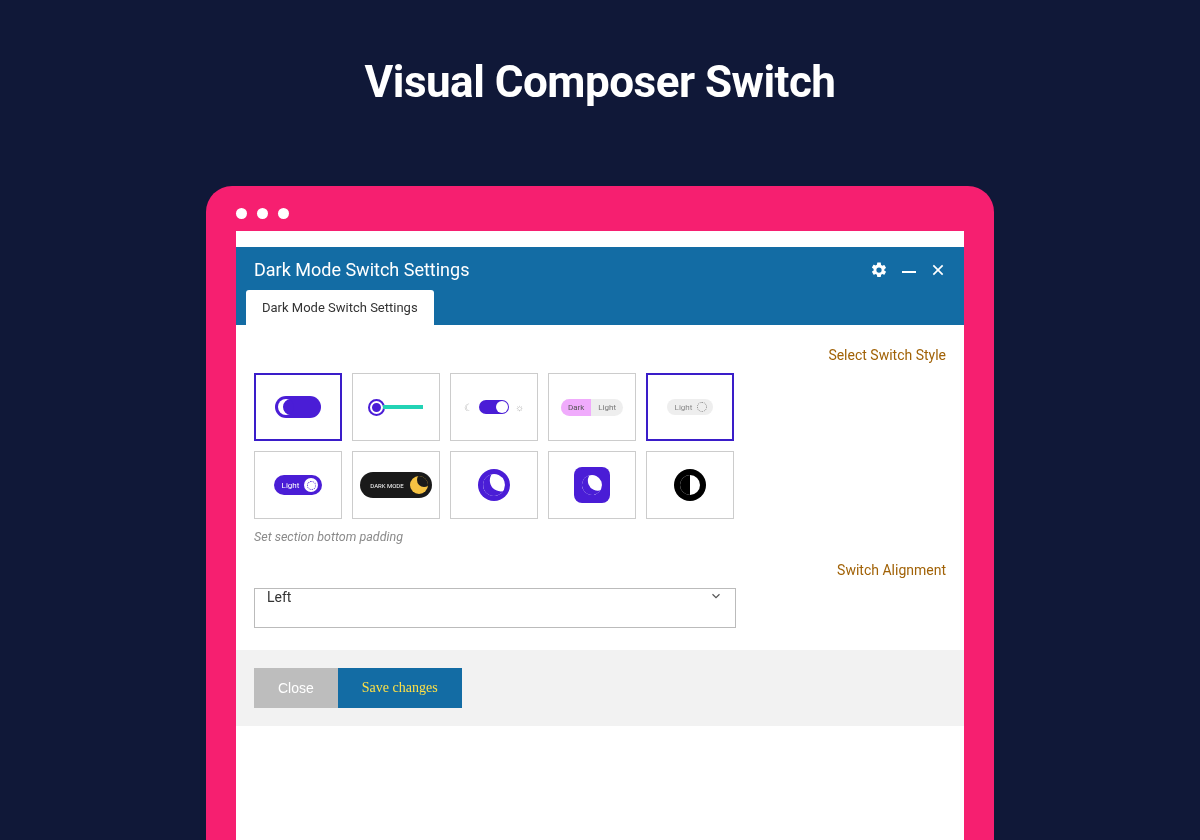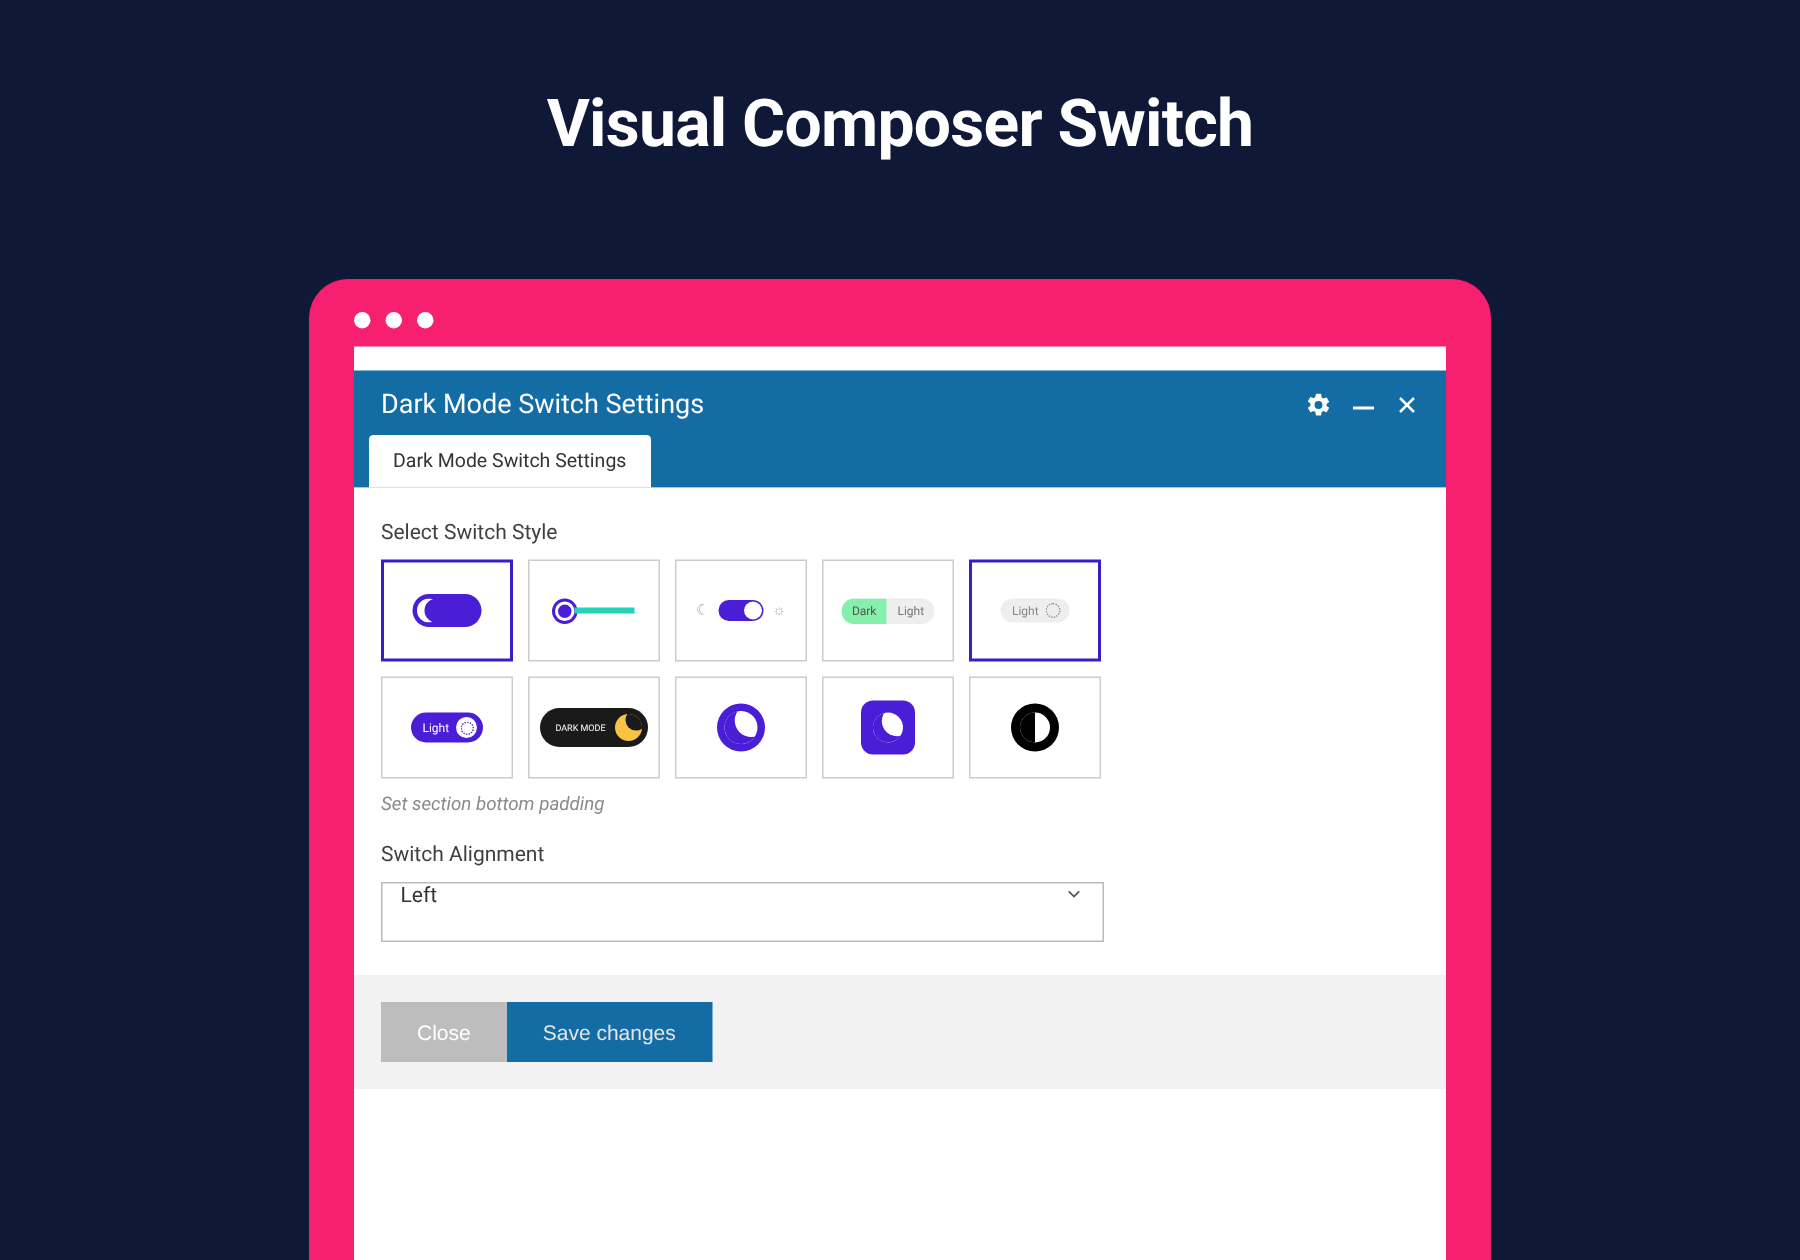--- a/index.html
+++ b/index.html
@@ -90,22 +90,23 @@
     padding: 10px 16px;
     border-radius: 3px 3px 0 0;
     cursor: pointer;
   }
   .modal-body {
     padding: 22px 18px 0;
     background: #fff;
   }
   .field-label {
     font-size: 14px;
-    color: #404040;
+    color: #a16207;
     margin-bottom: 10px;
+    text-align: right;
   }
   .style-grid {
     display: flex;
     gap: 10px;
     margin-bottom: 10px;
   }
   .style-opt {
     width: 88px;
     height: 68px;
     border: 1px solid #ccc;
@@ -150,38 +151,39 @@
     font-size: 14px;
     border: none;
     cursor: pointer;
   }
   .btn-secondary {
     background: #bdbdbd;
     color: #fff;
   }
   .btn-primary {
     background: #136ca4;
-    color: #e5e5e5;
+    color: #fde047;
+    font-family: Liberation Serif, serif;
   }
 
   
   .sw1-pill { width: 46px; height: 22px; background: #4a1dd6; border-radius: 12px; position: relative; }
   .sw1-pill::after { content:""; position:absolute; left:3px; top:3px; width:16px; height:16px; background:#4a1dd6; border-radius:50%; box-shadow: inset 5px 0 0 0 #fff; }
 
   .sw2 { display:flex; align-items:center; gap:0; }
   .sw2-dot { width:13px; height:13px; background:#4a1dd6; border:2px solid #fff; outline:2px solid #4a1dd6; border-radius:50%; }
   .sw2-line { width:40px; height:4px; background:#22d3b5; }
 
   .sw3 { display:flex; align-items:center; gap:6px; font-size:9px; color:#999; }
   .sw3-pill { width:30px; height:14px; background:#4a1dd6; border-radius:8px; position:relative; }
   .sw3-pill::after { content:""; position:absolute; right:1px; top:1px; width:12px; height:12px; background:#fff; border-radius:50%; }
 
   .sw4 { display:flex; background:#eee; border-radius:10px; font-size:8px; overflow:hidden; }
   .sw4 span { padding:4px 7px; color:#777; }
-  .sw4 span:first-child { background:#86efac; color:#555; }
+  .sw4 span:first-child { background:#f0abfc; color:#555; }
 
   .sw5 { display:flex; align-items:center; gap:5px; background:#eee; border-radius:11px; padding:3px 6px 3px 8px; font-size:8px; color:#888; }
   .sw5-sun { width:10px; height:10px; border:1px dotted #888; border-radius:50%; }
 
   .sw6 { display:flex; align-items:center; gap:5px; background:#4a1dd6; border-radius:11px; padding:3px 4px 3px 8px; font-size:8px; color:#fff; }
   .sw6-sun { width:14px; height:14px; background:#fff; border-radius:50%; display:flex; align-items:center; justify-content:center; }
   .sw6-sun::after { content:""; width:7px; height:7px; border:1px dotted #4a1dd6; border-radius:50%; }
 
   .sw7 { display:flex; align-items:center; background:#1a1a1a; border-radius:13px; padding:4px 4px 4px 10px; font-size:6px; color:#fff; gap:6px; }
   .sw7-moon { width:18px; height:18px; background:#f6c343; border-radius:50%; position:relative; overflow:hidden; }

